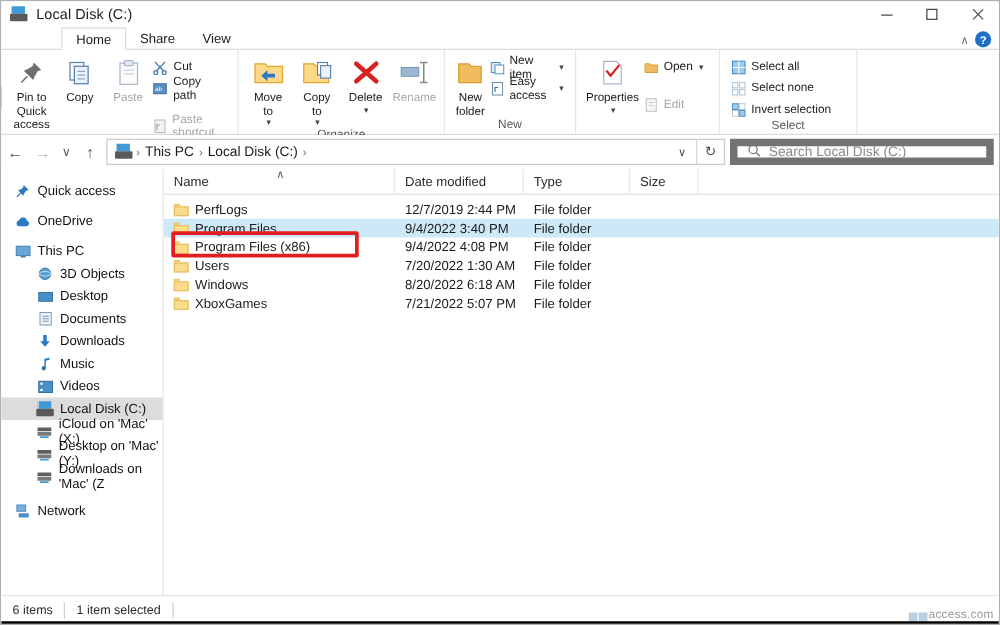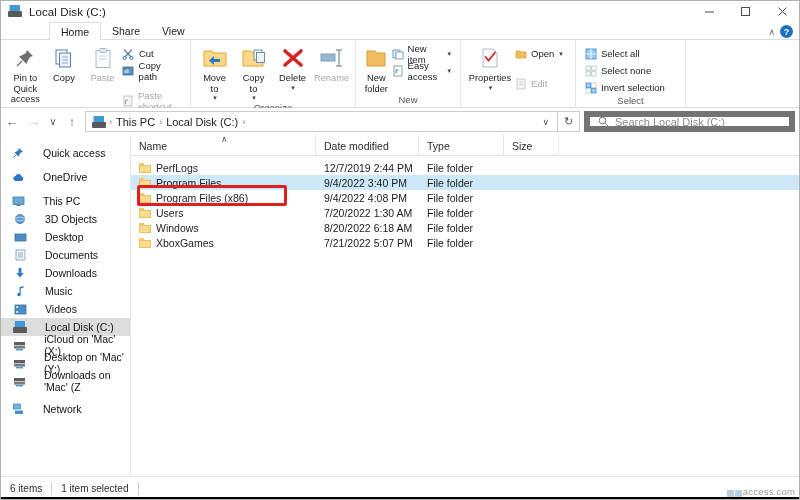--- a/index.html
+++ b/index.html
@@ -149,24 +149,24 @@
   
   .content {
     position: absolute; top: 134px; left: 0; width: 800px; height: 343px;
     background: #ffffff; display: flex;
   }
   .sidebar {
     width: 130px; height: 343px; background:#ffffff; padding-top: 9px;
     border-right: 1px solid #e8e8e8;
   }
   .navitem {
-    display:flex; align-items:center; height: 18px; gap: 18px;
+    display:flex; align-items:center; height: 18px; gap: 5px;
     font-size: 10.5px; color:#111111; padding-left: 10px;
   }
-  .navitem.indent { padding-left: 12px; }
+  .navitem.indent { padding-left: 28px; }
   .navitem.sel { background:#dcdcdc; }
   .navitem .ni { width:14px; height:14px; display:flex; align-items:center; justify-content:center; }
   .navgap { height: 6px; }
 
   .filepane { flex: 1; position: relative; }
   .colhdr {
     height: 21px; display:flex; align-items:flex-start;
     border-bottom: 1px solid #e3e3e3; position: relative;
   }
   .col {

